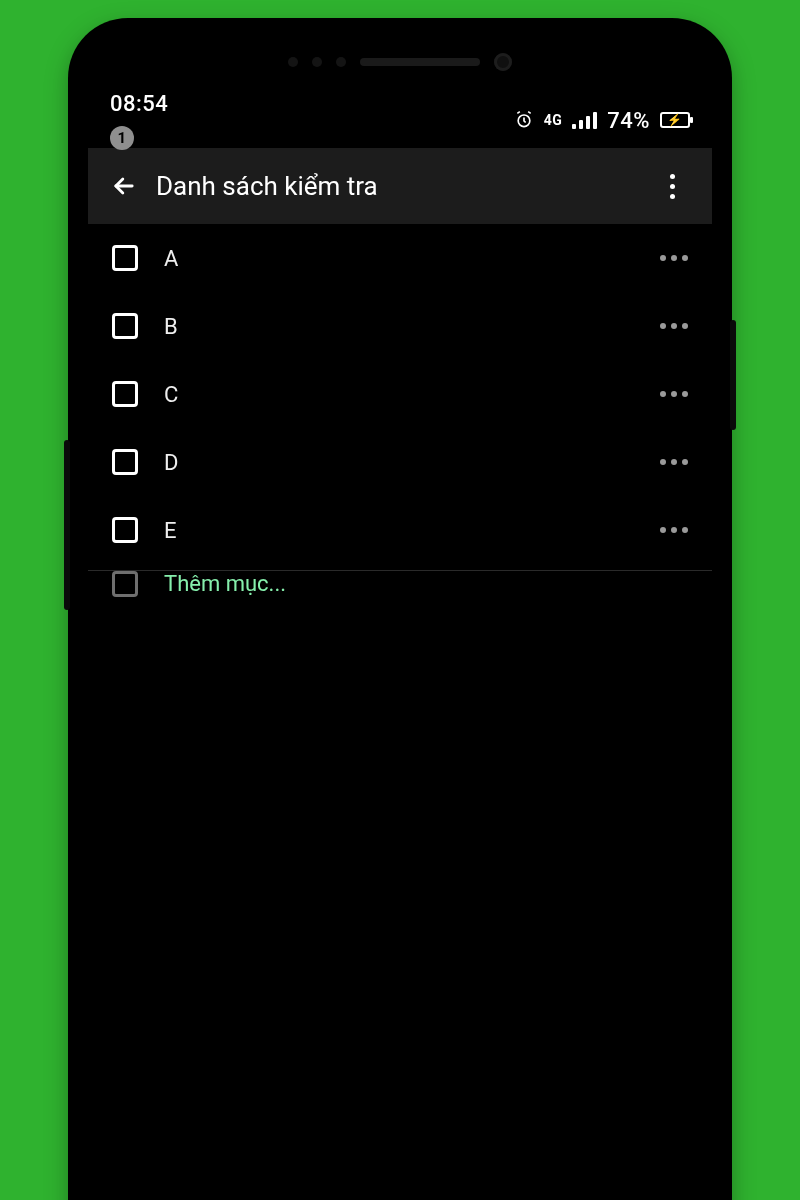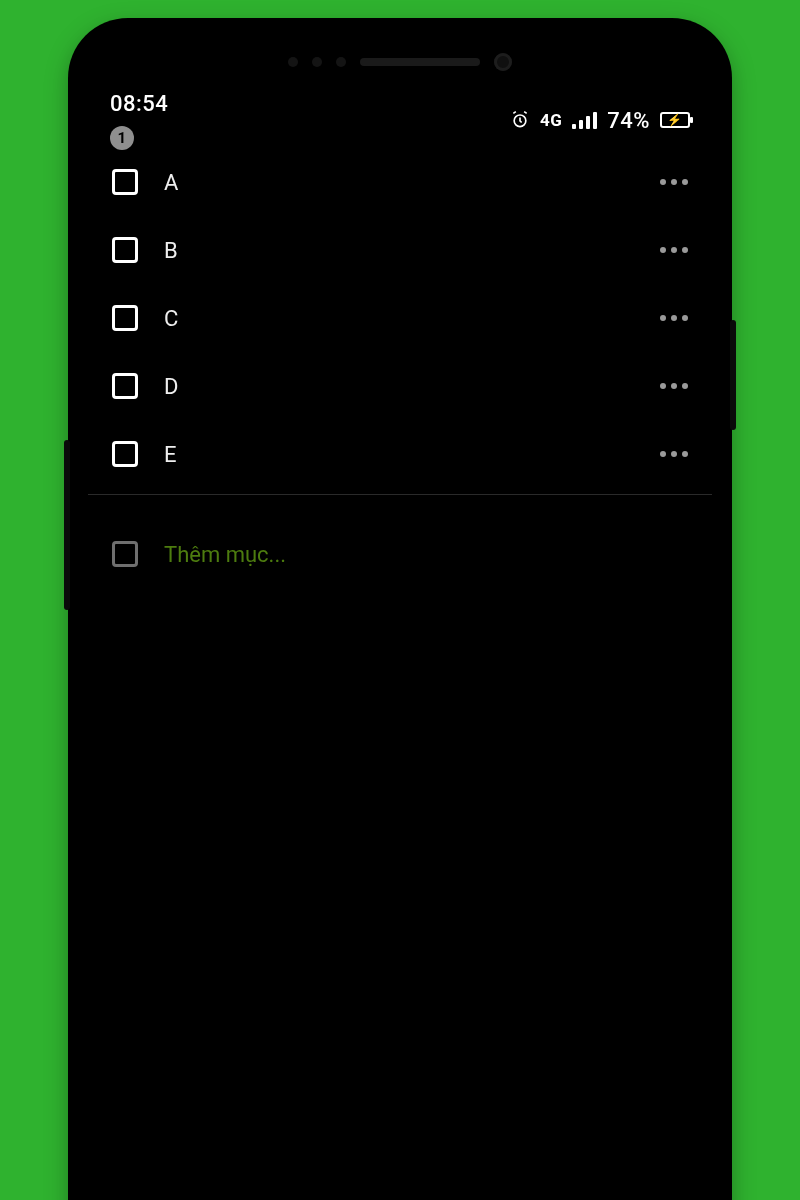--- a/index.html
+++ b/index.html
@@ -94,21 +94,21 @@
     min-width: 24px; height: 24px;
     border-radius: 12px;
     background: #8f8f8f;
     color: #000;
     font-size: 15px;
     font-weight: 700;
     display: flex; align-items: center; justify-content: center;
   }
   .sb-icon { display: inline-flex; align-items: center; justify-content: center; }
   .net-label {
-    font-size: 17px;
+    font-size: 14px;
     line-height: 10px;
     font-weight: 700;
     text-align: center;
   }
   .signal {
     display: flex; align-items: flex-end; gap: 3px;
     height: 18px;
   }
   .signal span {
     width: 4px; background: #fff; border-radius: 1px;
@@ -190,24 +190,24 @@
   .item-more span{width:6px;height:6px;background:#9a9a9a;border-radius:50%}
 
   .divider {
     height: 1px;
     background: #2a2a2a;
     margin: 6px -20px 0;
   }
 
   .add-row {
     display: flex;
-    align-items: flex-end;
+    align-items: flex-start;
     height: 72px;
     gap: 26px;
-    color: #4d7c0f;
+    color: #86efac;
   }
   .add-row .checkbox {
     border-color: #6f6f6f;
   }
   .add-placeholder {
     font-size: 22px;
   }
 </style>
 </head>
 <body>
@@ -253,20 +253,34 @@
         </span>
         <span>74%</span>
         <span class="sb-icon">
           <span class="battery">
               <span class="bolt">⚡</span>
             </span>
         </span>
       </div>
     </div>
 
+    <div class="appbar">
+      <div class="back-btn">
+        <svg width="28" height="28" viewBox="0 0 24 24" fill="none" stroke="#fff" stroke-width="2.4" stroke-linecap="round" stroke-linejoin="round">
+          <path d="M19 12H5"></path>
+            <path d="M11 18l-6-6 6-6"></path>
+        </svg>
+      </div>
+      <div class="appbar-title">Danh sách kiểm tra</div>
+      <div class="overflow-btn">
+        <span></span>
+          <span></span>
+          <span></span>
+      </div>
+    </div>
 
     <div class="content">
 
       <div id="items">
           <div class="item">
             <div class="checkbox"></div>
             <div class="item-label">A</div>
             <div class="item-more">
               <span></span>
               <span></span>

